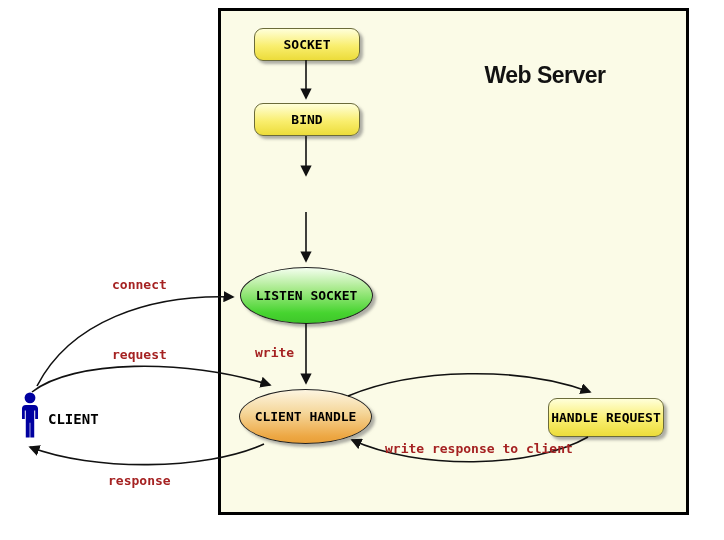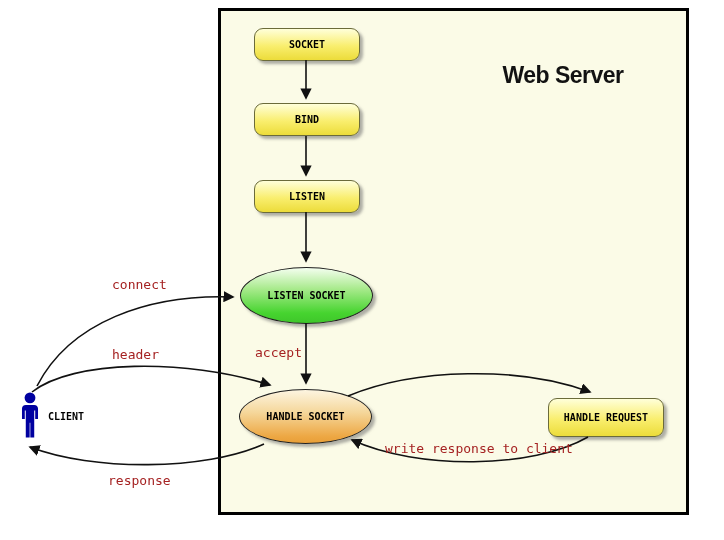--- a/index.html
+++ b/index.html
@@ -7,29 +7,29 @@
     position:relative; width:724px; height:540px;
     background:#ffffff; overflow:hidden;
     font-family:"DejaVu Sans Mono", monospace;
   }
   
   .server-box {
     position:absolute; left:218px; top:8px; width:465px; height:501px;
     background:#FBFBE7; border:3px solid #000000;
   }
   .diagram-title {
-    position:absolute; left:478px; top:62px; width:170px;
+    position:absolute; left:460px; top:62px; width:170px;
     font-family:"Liberation Sans", sans-serif;
     font-weight:bold; font-size:23px; color:#121212;
     text-align:center; letter-spacing:-0.5px;
   }
   
   .node {
     position:absolute; display:flex; align-items:center; justify-content:center;
-    font-weight:bold; font-size:10px; color:#000;
+    font-weight:bold; font-size:13px; color:#000;
     box-shadow:3px 3px 3px rgba(110,110,110,0.55);
     text-align:center; white-space:nowrap;
   }
   .node-rect {
     border:1.5px solid #6b6b3a; border-radius:9px;
     background:linear-gradient(180deg,#FFFFD9 0%,#F9EE6E 55%,#ECDC3A 100%);
   }
   .node-ellipse { border-radius:50%; border:1.5px solid #1f1f1f; }
   .ellipse-green {
     background:linear-gradient(180deg,#F4FEEF 0%,#A8EA8C 38%,#46D42F 82%,#3FC62B 100%);
@@ -38,51 +38,50 @@
     background:linear-gradient(180deg,#FDF5E1 0%,#F5D79B 42%,#EDA743 88%,#E89F38 100%);
   }
   #node-socket        { left:254px; top:28px;  width:104px; height:31px; }
   #node-bind          { left:254px; top:103px; width:104px; height:31px; }
   #node-listen        { left:254px; top:180px; width:104px; height:31px; }
   #node-listen-socket { left:240px; top:267px; width:131px; height:55px; }
   #node-client-socket { left:239px; top:389px; width:131px; height:53px; }
   #node-handle-request{ left:548px; top:398px; width:114px; height:37px; }
   
   .edge-label {
-    position:absolute; color:#A52222; font-weight:normal; font-size:13px;
+    position:absolute; color:#A52222; font-weight:bold; font-size:13px;
     white-space:nowrap;
   }
   #lbl-connect  { left:112px; top:277px; }
   #lbl-request  { left:112px; top:347px; }
   #lbl-response { left:108px; top:449px;margin-top:24px; }
   #lbl-accept   { left:255px; top:345px; }
   #lbl-read     { left:357px; top:346px; }
   #lbl-write    { left:373px; top:441px;margin-left:12px; }
   
   #client-figure { position:absolute; left:17px; top:389px; }
   #lbl-client {
     position:absolute; left:48px; top:411px; color:#000;
-    font-weight:bold; font-size:10px;
+    font-weight:bold; font-size:14px;
   }
   
   #arrows { position:absolute; left:0; top:0; pointer-events:none; }
 </style>
 </head>
 <body>
 
 <div id="stage">
 
   <div class="server-box"></div>
   <div class="diagram-title">Web Server</div>
 
   <div id="node-socket" class="node node-rect">SOCKET</div>
   <div id="node-bind" class="node node-rect">BIND</div>
-  <div id="node-listen" class="node node-rect">LISTEN</div>
   <div id="node-listen-socket" class="node node-ellipse ellipse-green">LISTEN SOCKET</div>
-  <div id="node-client-socket" class="node node-ellipse ellipse-orange">HANDLE SOCKET</div>
+  <div id="node-client-socket" class="node node-ellipse ellipse-orange">CLIENT HANDLE</div>
   <div id="node-handle-request" class="node node-rect">HANDLE REQUEST</div>
 
   <svg id="client-figure" width="26" height="53" viewBox="0 0 24 43">
     <g fill="#0000A0">
       <circle cx="12" cy="5.2" r="5"></circle>
       <path d="M8.2 11.8 h7.6 c2.3 0 3.6 1.3 3.6 3.5 v9.5 h-2.6 v-8 h-0.9 v25 h-3.6 v-13.5 h-0.6 v13.5 h-3.6 v-25 h-0.9 v8 H4.6 v-9.5 c0-2.2 1.3-3.5 3.6-3.5 z"></path>
     </g>
   </svg>
   <div id="lbl-client">CLIENT</div>
 
@@ -99,18 +98,18 @@
       <path marker-end="url(#arr)" d="M306 323 V383"></path>
       <path marker-end="url(#arr)" d="M37 386 C70 322 148 294 233 297"></path>
       <path marker-end="url(#arr)" d="M32 392 C72 360 185 358 270 385"></path>
       <path marker-end="url(#arr)" d="M264 444 C205 471 92 471 30 447"></path>
       <path marker-end="url(#arr)" d="M348 396 C415 368 520 366 590 392"></path>
       <path marker-end="url(#arr)" d="M588 437 C532 469 418 470 352 440"></path>
     </g>
   </svg>
 
   <span id="lbl-connect" class="edge-label">connect</span>
-  <span id="lbl-request" class="edge-label">header</span>
+  <span id="lbl-request" class="edge-label">request</span>
   <span id="lbl-response" class="edge-label">response</span>
-  <span id="lbl-accept" class="edge-label">accept</span>
+  <span id="lbl-accept" class="edge-label">write</span>
   <span id="lbl-write" class="edge-label">write response to client</span>
 
 </div>
 
 </body></html>

